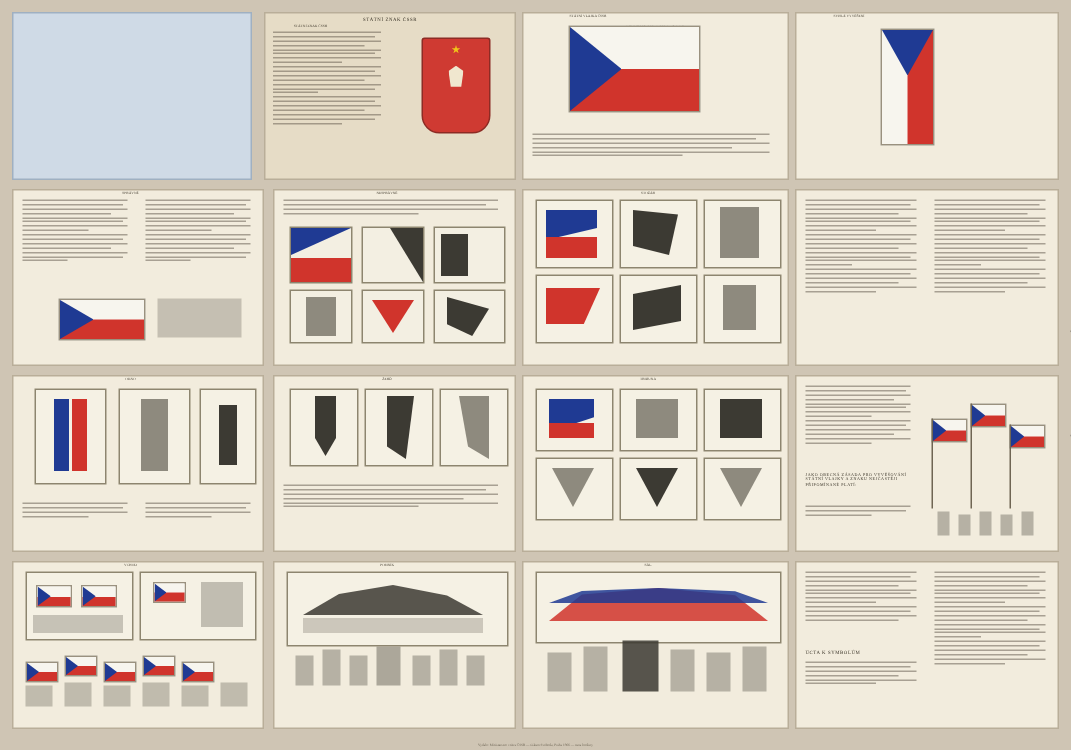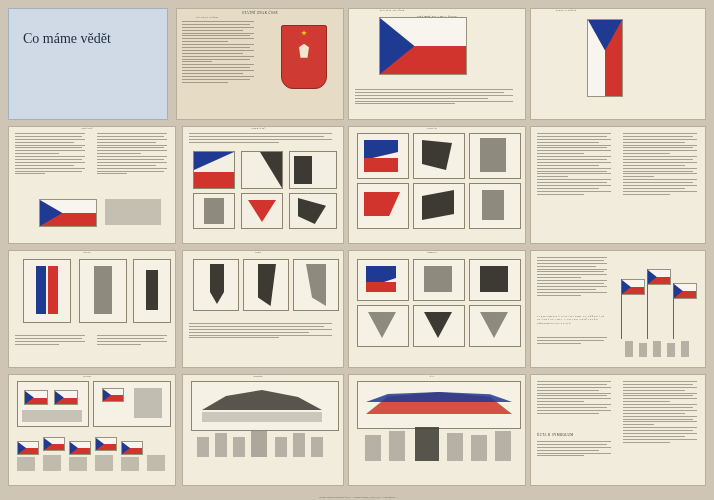--- a/index.html
+++ b/index.html
@@ -49,21 +49,20 @@
 
   .footline{position:absolute;left:6px;bottom:2px;right:6px;font-size:2.3px;color:#6a6252;text-align:center;}
 </style>
 </head>
 <body>
 
 <div id="sheet">
 
   <div class="panel blue" id="titlePanel">
     <div class="t">
-      <div>Co máme vědět</div>
     </div>
   </div>
 
   <div class="panel tan" style="left:176px;top:8px;width:168px;height:112px;">
     <div class="ttl">STÁTNÍ ZNAK ČSSR</div>
     <div class="textcol" style="left:5px;top:12px;width:76px;">
       <div class="ln s95"></div>
         <div class="ln s90"></div>
         <div class="ln s95"></div>
         <div class="ln s80"></div>

